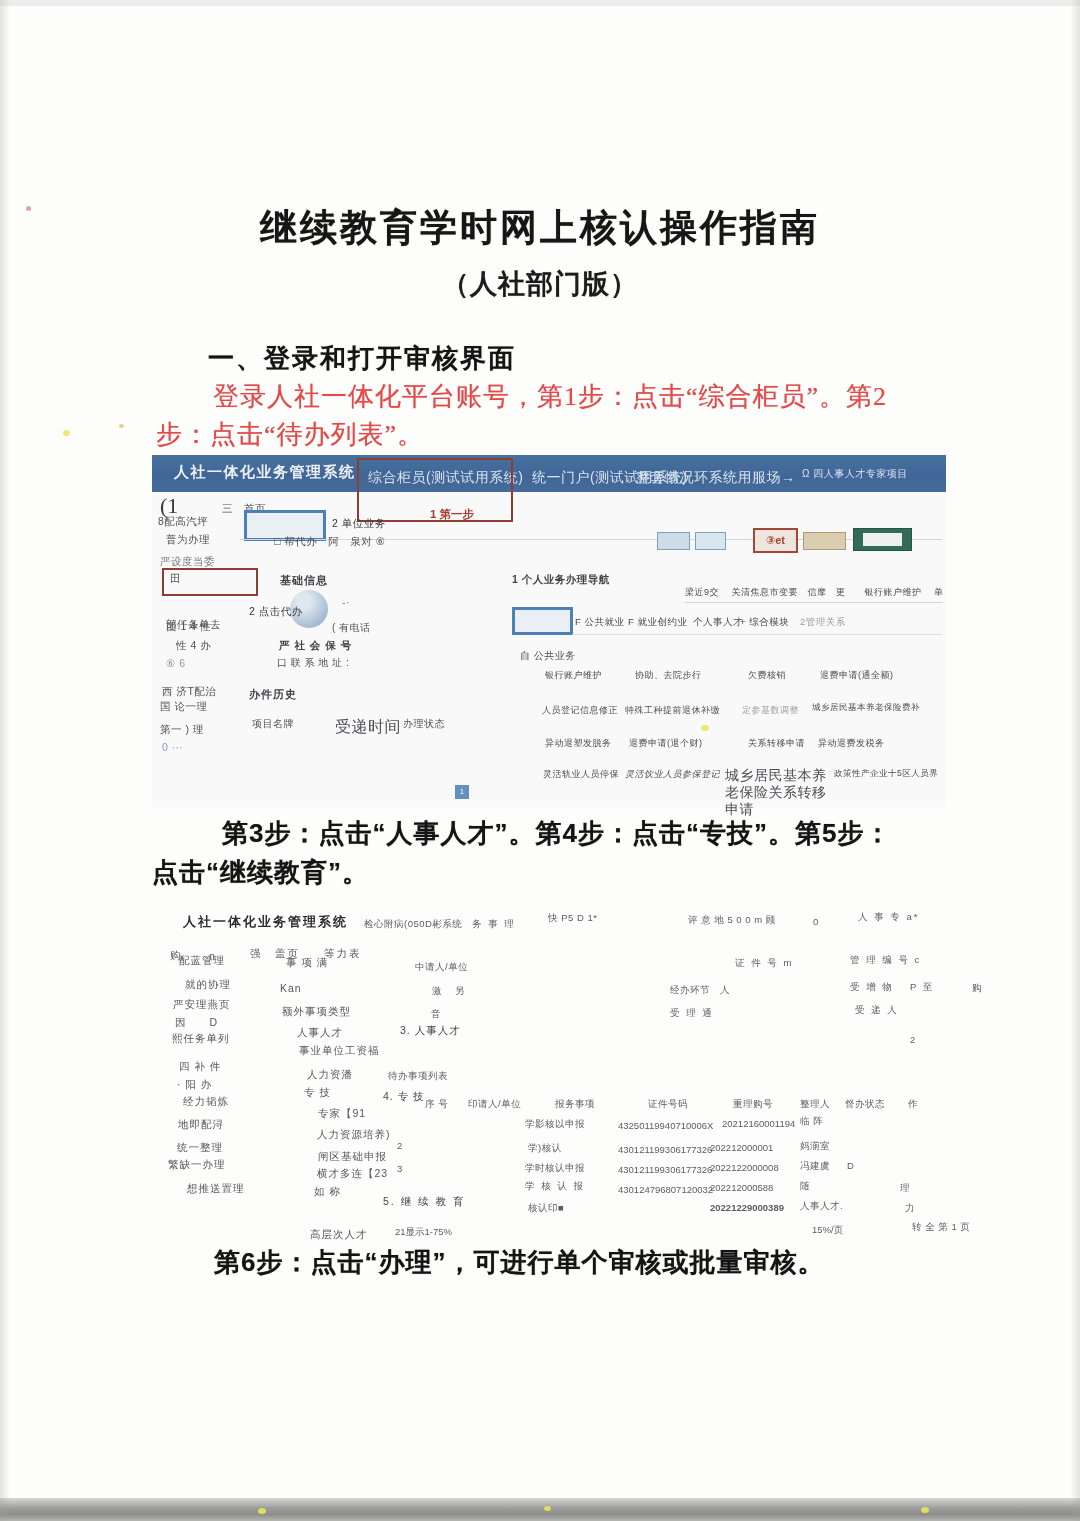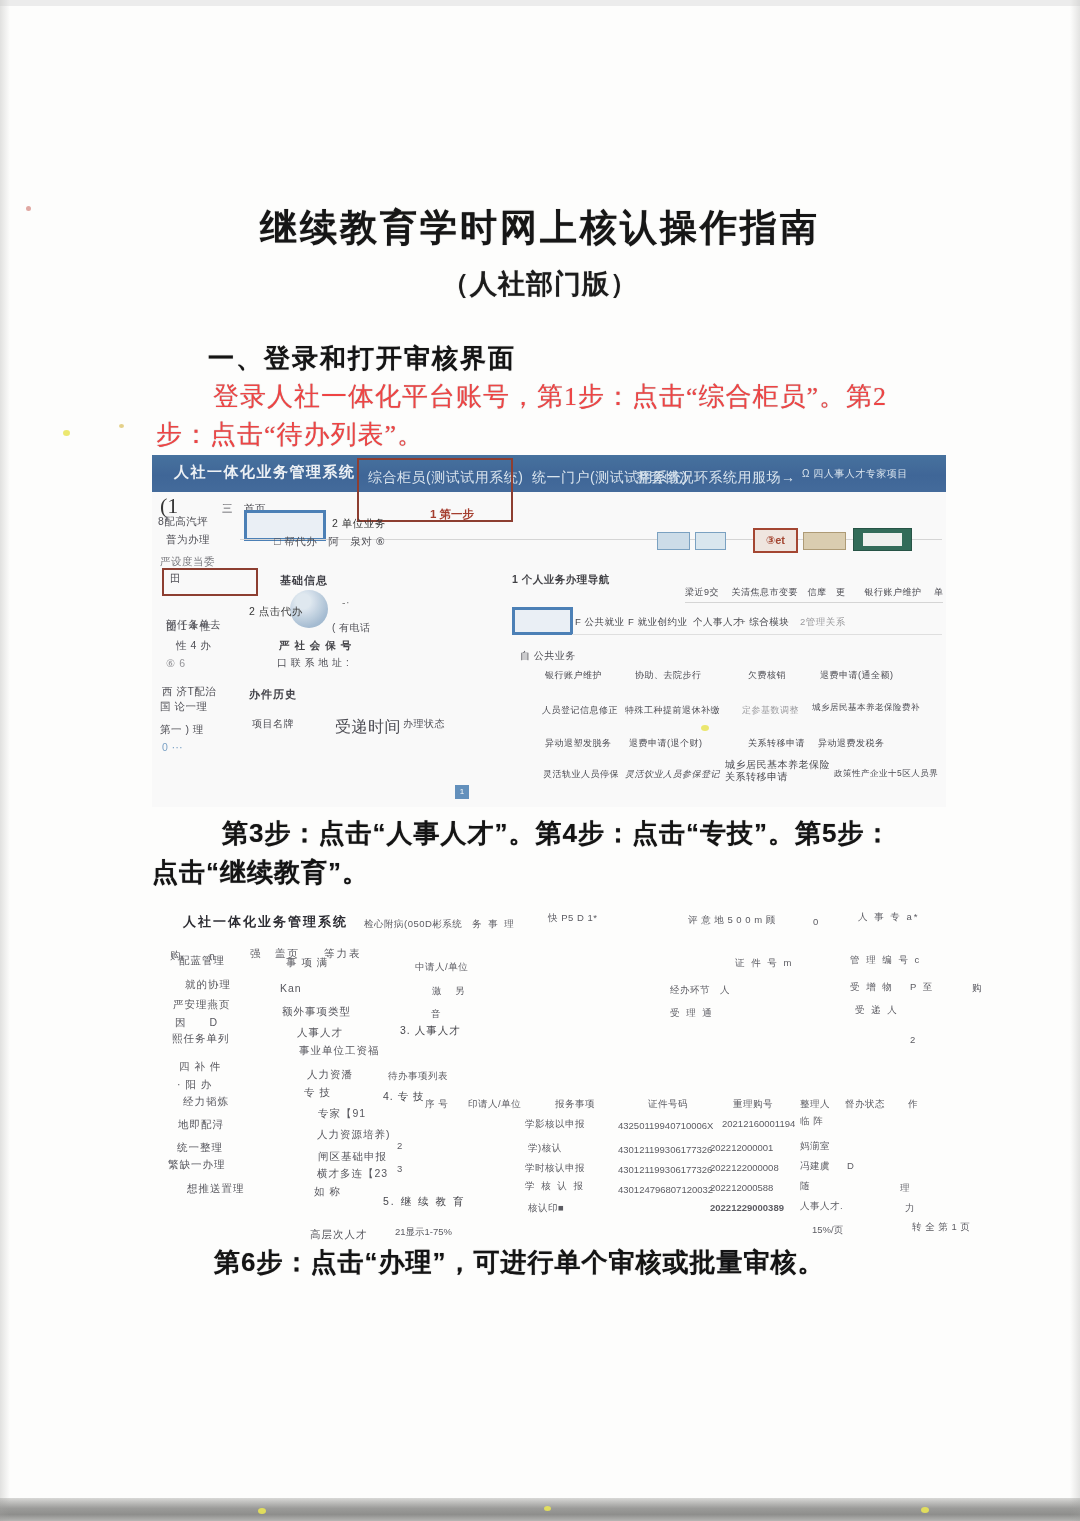--- a/index.html
+++ b/index.html
@@ -121,21 +121,21 @@
   <div class="a g1" style="left:390px;top:249px;">人员登记信息修正</div>
   <div class="a g1" style="left:473px;top:249px;">特殊工种提前退休补缴</div>
   <div class="a g1" style="left:590px;top:249px;opacity:.55;">定参基数调整</div>
   <div class="a g1" style="left:660px;top:247px;font-size:8.5px;">城乡居民基本养老保险费补</div>
   <div class="a g1" style="left:393px;top:282px;">异动退塑发脱务</div>
   <div class="a g1" style="left:477px;top:282px;">退费申请(退个财)</div>
   <div class="a g1" style="left:596px;top:282px;">关系转移申请</div>
   <div class="a g1" style="left:666px;top:282px;">异动退费发税务</div>
   <div class="a g1" style="left:391px;top:313px;">灵活轨业人员停保</div>
   <div class="a g1" style="left:473px;top:313px;font-style:italic;">灵活饮业人员参保登记</div>
-  <div class="a g1" style="left:573px;top:304px;width:108px;white-space:normal;font-size:10px;line-height:1.2;">城乡居民基本养老保险关系转移申请</div>
+  <div class="a g1" style="left:573px;top:312px;width:108px;white-space:normal;font-size:14px;line-height:1.2;">城乡居民基本养老保险关系转移申请</div>
   <div class="a g1" style="left:682px;top:313px;font-size:8.5px;">政策性产企业十5区人员界</div>
 
   <div class="a" style="left:303px;top:330px;width:14px;height:14px;background:#6291be;color:#fff;font-size:8px;text-align:center;line-height:14px;">1</div>
 </div>
 
 <div class="a shot s2">
   <div class="a" style="left:33px;top:20px;font-size:13px;font-weight:bold;color:#2a2a30;letter-spacing:2px;">人社一体化业务管理系统</div>
   <div class="a t2s" style="left:214px;top:25px;">检心附病(050D彬系统</div>
   <div class="a t2s" style="left:322px;top:25px;letter-spacing:2px;">务 事 理</div>
   <div class="a t2s" style="left:398px;top:19px;">快 P5 D 1*</div>

